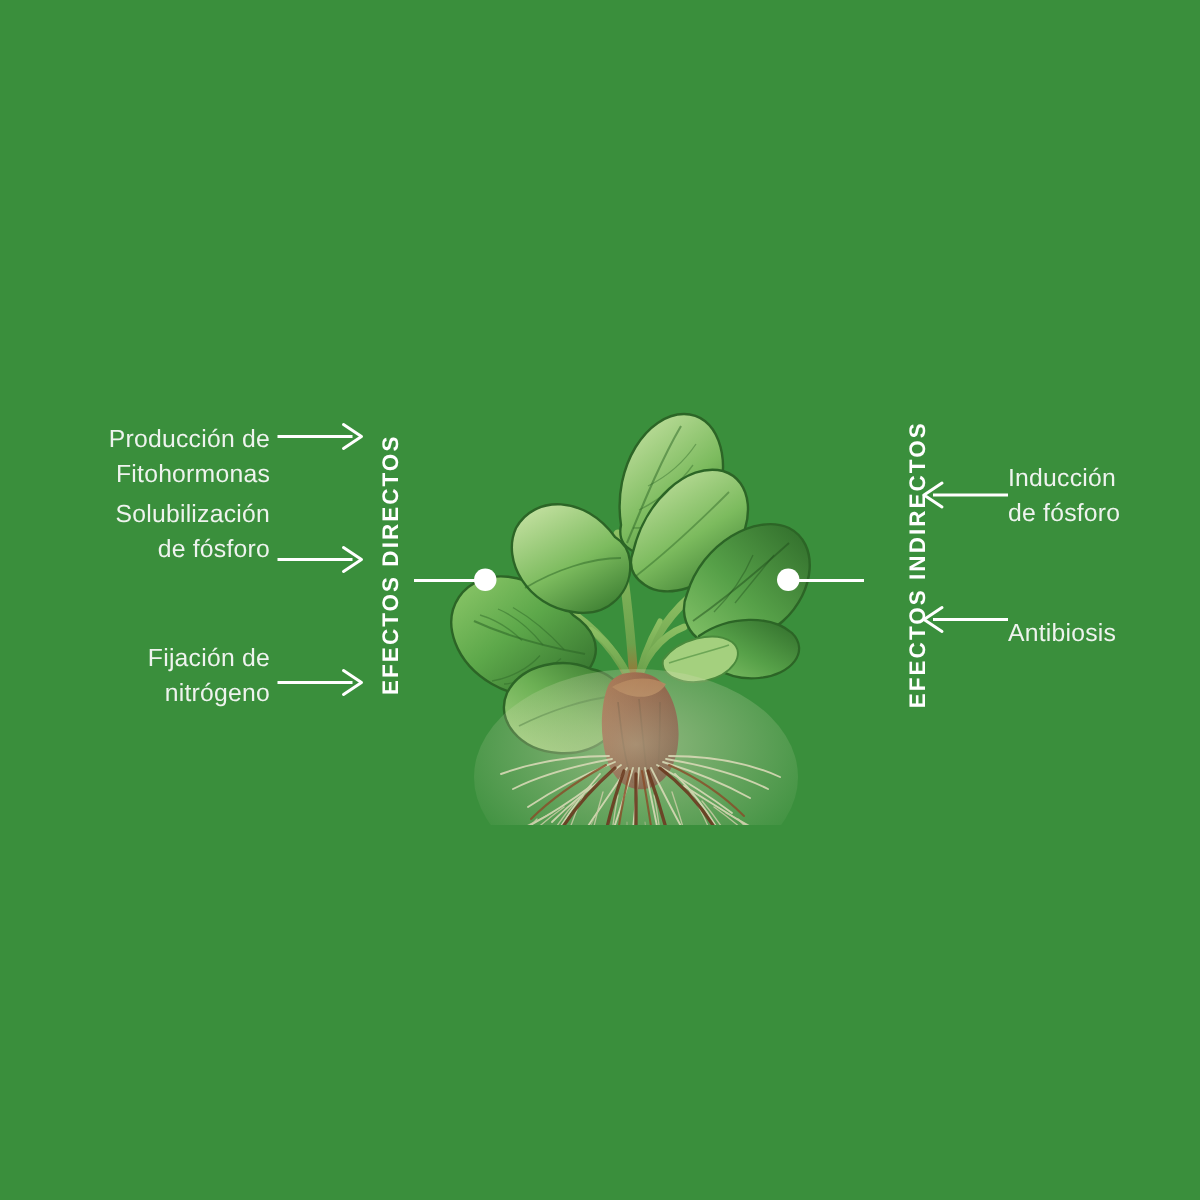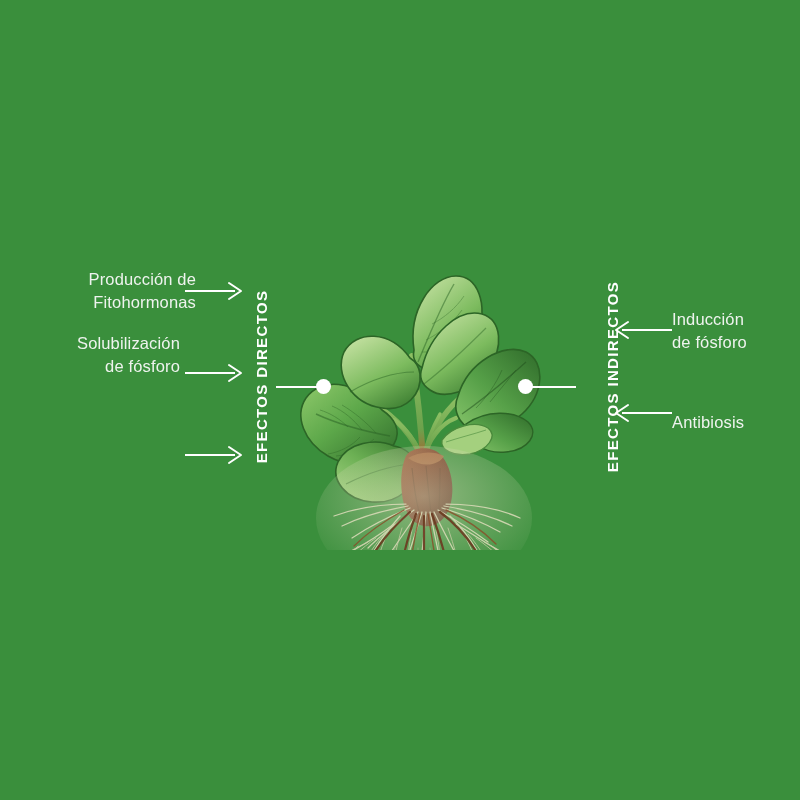--- a/index.html
+++ b/index.html
@@ -22,21 +22,21 @@
     position: absolute;
     color: #eef3ee;
     font-size: 16.5px;
     line-height: 1.42;
     letter-spacing: 0.15px;
     white-space: pre-line;
   }
   .left-label  { text-align: right; right: 0; }
   .right-label { text-align: left;  left: 0;  }
 
-  .lbl-fitohormonas { width: 180px; left: 0px;   top: 268px; padding-left: 16px; }
+  .lbl-fitohormonas { width: 180px; left: 0px;   top: 282px; }
   .lbl-fosforo      { width: 180px; left: 0px;   top: 332px; }
   .lbl-nitrogeno    { width: 180px; left: 0px;   top: 428px; }
   .lbl-induccion    { width: 180px; left: 672px; top: 308px; }
   .lbl-antibiosis   { width: 180px; left: 672px; top: 411px; }
 
   
   .arrow {
     position: absolute;
     height: 26px;
     width: 60px;
@@ -290,20 +290,22 @@
   <div class="side-label left-label lbl-fosforo">Solubilización
 de fósforo</div>
 
   <div class="arrow arr-2">
     <svg width="60" height="26" viewBox="0 0 60 26">
       <line x1="0" y1="13" x2="50" y2="13" stroke="#ffffff" stroke-width="2"></line>
       <polyline points="44,5 56,13 44,21" fill="none" stroke="#ffffff" stroke-width="2" stroke-linecap="round" stroke-linejoin="round"></polyline>
     </svg>
   </div>
 
+  <div class="side-label left-label lbl-nitrogeno">Fijación de
+nitrógeno</div>
 
   <div class="arrow arr-3">
     <svg width="60" height="26" viewBox="0 0 60 26">
       <line x1="0" y1="13" x2="50" y2="13" stroke="#ffffff" stroke-width="2"></line>
       <polyline points="44,5 56,13 44,21" fill="none" stroke="#ffffff" stroke-width="2" stroke-linecap="round" stroke-linejoin="round"></polyline>
     </svg>
   </div>
 
   <div class="vert-heading vh-directos">EFECTOS DIRECTOS</div>
 

